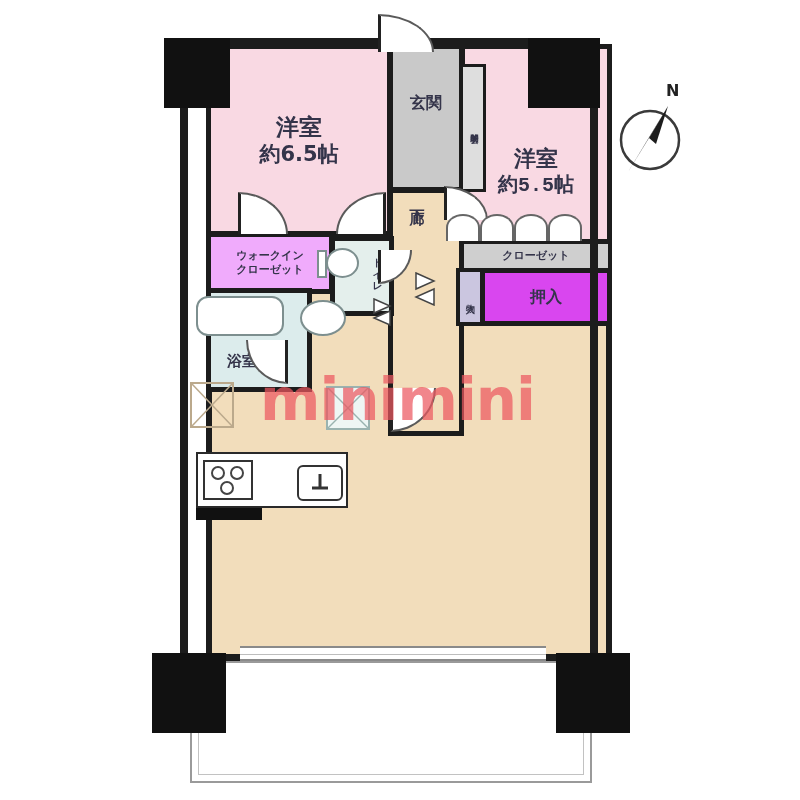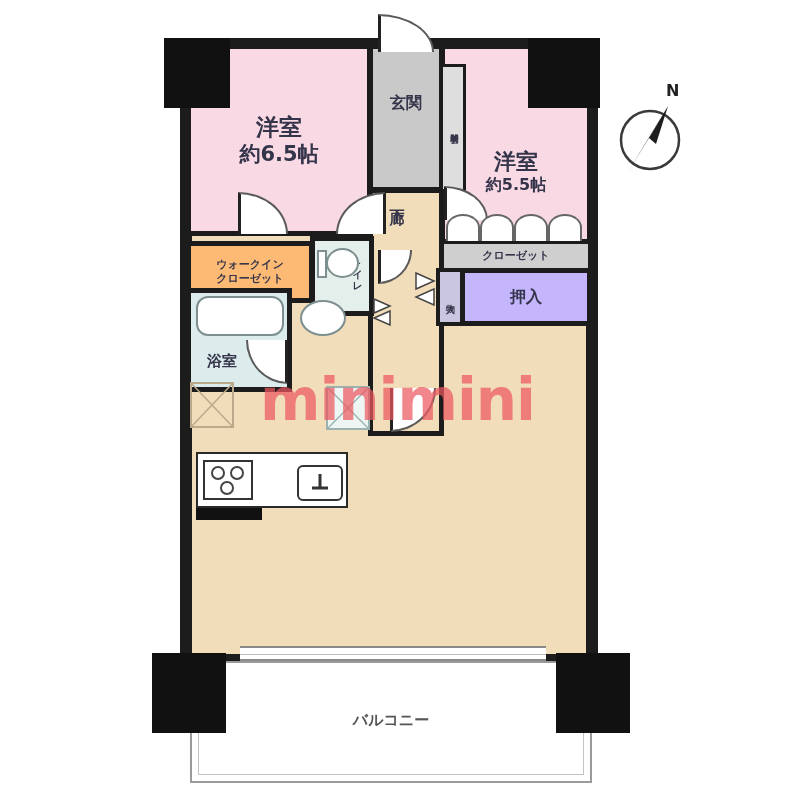--- a/index.html
+++ b/index.html
@@ -1,21 +1,21 @@
 <!DOCTYPE html>
 <html><head>
 <meta charset="utf-8">
 <style>
   html,body{margin:0;padding:0;background:#fff;}
   *{box-sizing:border-box;}
   .plan{position:relative;width:800px;height:800px;background:#ffffff;
         font-family:"DejaVu Sans","Liberation Sans",sans-serif;color:#34344a;overflow:hidden;}
   .abs{position:absolute;}
   .room{position:absolute;border:5px solid #1c1c1c;display:flex;align-items:center;justify-content:center;
-        flex-direction:column;text-align:center;}
+        flex-direction:column;text-align:center;margin-left:20px;}
   .lbl{font-weight:bold;color:#34344a;line-height:1.25;}
   .vtext{writing-mode:vertical-rl;text-orientation:upright;font-weight:bold;color:#34344a;letter-spacing:1px;}
   .wall-outline{position:absolute;border:8px solid #1c1c1c;background:transparent;pointer-events:none;}
   .pillar{position:absolute;background:#111;}
   .arc{position:absolute;background:#fff;border:2px solid #5a5a5a;}
   .arc-tr{border-radius:0 100% 0 0;border-bottom:none;border-left:3px solid #222;}
   .arc-tl{border-radius:100% 0 0 0;border-bottom:none;border-right:3px solid #222;}
   .arc-br{border-radius:0 0 100% 0;border-top:none;border-left:3px solid #222;}
   .arc-bl{border-radius:0 0 0 100%;border-top:none;border-right:3px solid #222;}
   .scallop{position:absolute;background:#fff;border:2px solid #666;border-bottom:none;border-radius:100% 100% 0 0;}
@@ -43,66 +43,65 @@
     <span class="lbl" style="font-size:23px;">洋室</span>
     <span class="lbl" style="font-size:21px;">約6.5帖</span>
   </div>
 
   <div class="room" style="left:368px;top:44px;width:76px;height:148px;background:#c9c9c9;padding-bottom:30px;">
     <span class="lbl" style="font-size:16px;">玄関</span>
   </div>
 
   <div class="room" style="left:440px;top:44px;width:152px;height:200px;background:#f9d9e3;padding-top:55px;">
     <span class="lbl" style="font-size:22px;">洋室</span>
-    <span class="lbl" style="font-size:16px;">約5.5帖</span>
+    <span class="lbl" style="font-size:20px;font-family:Liberation Mono, monospace;">約5.5帖</span>
   </div>
 
   <div class="room" style="left:440px;top:64px;width:26px;height:128px;background:#dedede;border-width:3px;">
     <span class="vtext" style="font-size:8px;letter-spacing:0;">玄関収納</span>
   </div>
 
   <div class="room" style="left:440px;top:240px;width:152px;height:32px;background:#cfcfcf;border-width:4px;">
     <span class="lbl" style="font-size:11px;">クローゼット</span>
   </div>
 
-  <div class="room" style="left:186px;top:241px;width:128px;height:62px;background:#fdba74;">
+  <div class="room" style="left:186px;top:232px;width:128px;height:62px;background:#f0abfc;">
     <span class="lbl" style="font-size:11px;">ウォークイン</span>
     <span class="lbl" style="font-size:11px;">クローゼット</span>
   </div>
 
   <div class="room" style="left:310px;top:236px;width:64px;height:80px;background:#e4efec;">
     <span class="vtext abs" style="right:5px;top:10px;font-size:10px;letter-spacing:0;">トイレ</span>
   </div>
 
   <div class="room" style="left:186px;top:288px;width:106px;height:104px;background:#dcecec;">
     <span class="lbl abs" style="left:16px;bottom:16px;font-size:15px;">浴室</span>
   </div>
 
 
   <div class="room" style="left:436px;top:268px;width:28px;height:58px;background:#cbc6e0;border-width:4px;">
     <span class="vtext" style="font-size:9px;letter-spacing:0;">物入</span>
   </div>
 
-  <div class="room" style="left:460px;top:268px;width:132px;height:58px;background:#c4b5fd;">
+  <div class="room" style="left:460px;top:268px;width:132px;height:58px;background:#d946ef;">
     <span class="lbl" style="font-size:16px;">押入</span>
   </div>
 
 
   <div class="wall-outline" style="left:180px;top:38px;width:418px;height:626px;"></div>
 
   <div class="abs" style="left:318px;top:508px;width:160px;text-align:center;">
   </div>
 
   <div class="win" style="left:240px;top:646px;width:306px;height:15px;">
     <div class="win-mid"></div>
   </div>
 
   <div class="abs" style="left:190px;top:661px;width:402px;height:122px;background:#fff;border:2px solid #9a9a9a;">
     <div class="balcony-inner"></div>
-    <div class="lbl" style="position:absolute;left:0;right:0;top:48px;text-align:center;font-size:15px;color:#555;">バルコニー</div>
   </div>
 
   <div class="pillar" style="left:164px;top:38px;width:66px;height:70px;"></div>
   <div class="pillar" style="left:528px;top:38px;width:72px;height:70px;"></div>
   <div class="pillar" style="left:152px;top:653px;width:74px;height:80px;"></div>
   <div class="pillar" style="left:556px;top:653px;width:74px;height:80px;"></div>
 
   <div class="arc arc-tr" style="left:378px;top:14px;width:56px;height:38px;"></div>
   <div class="arc arc-tr" style="left:238px;top:192px;width:50px;height:42px;"></div>
   <div class="arc arc-tl" style="left:336px;top:192px;width:50px;height:42px;"></div>

